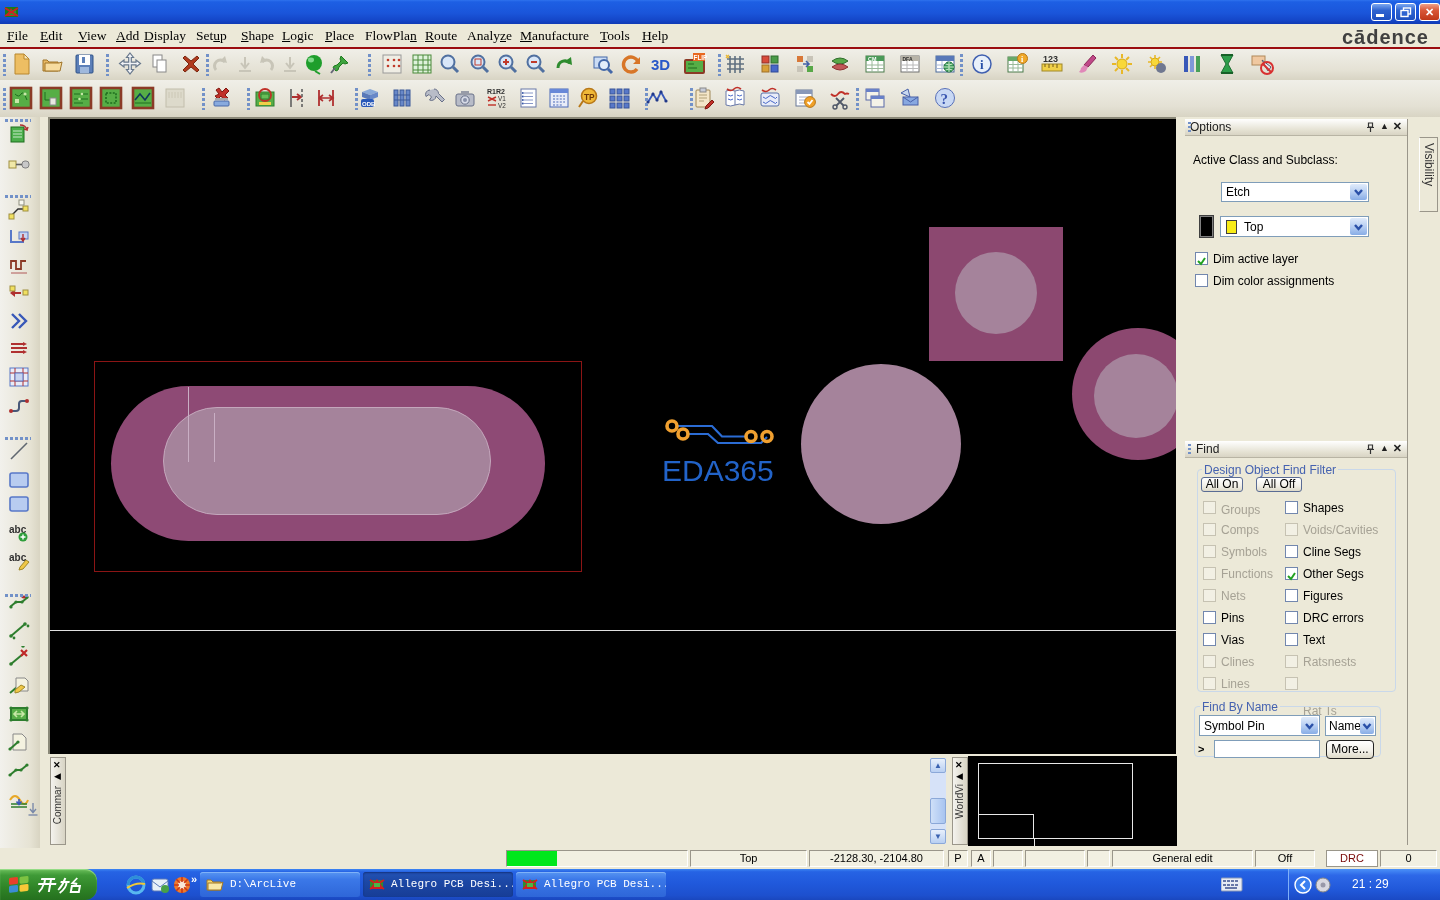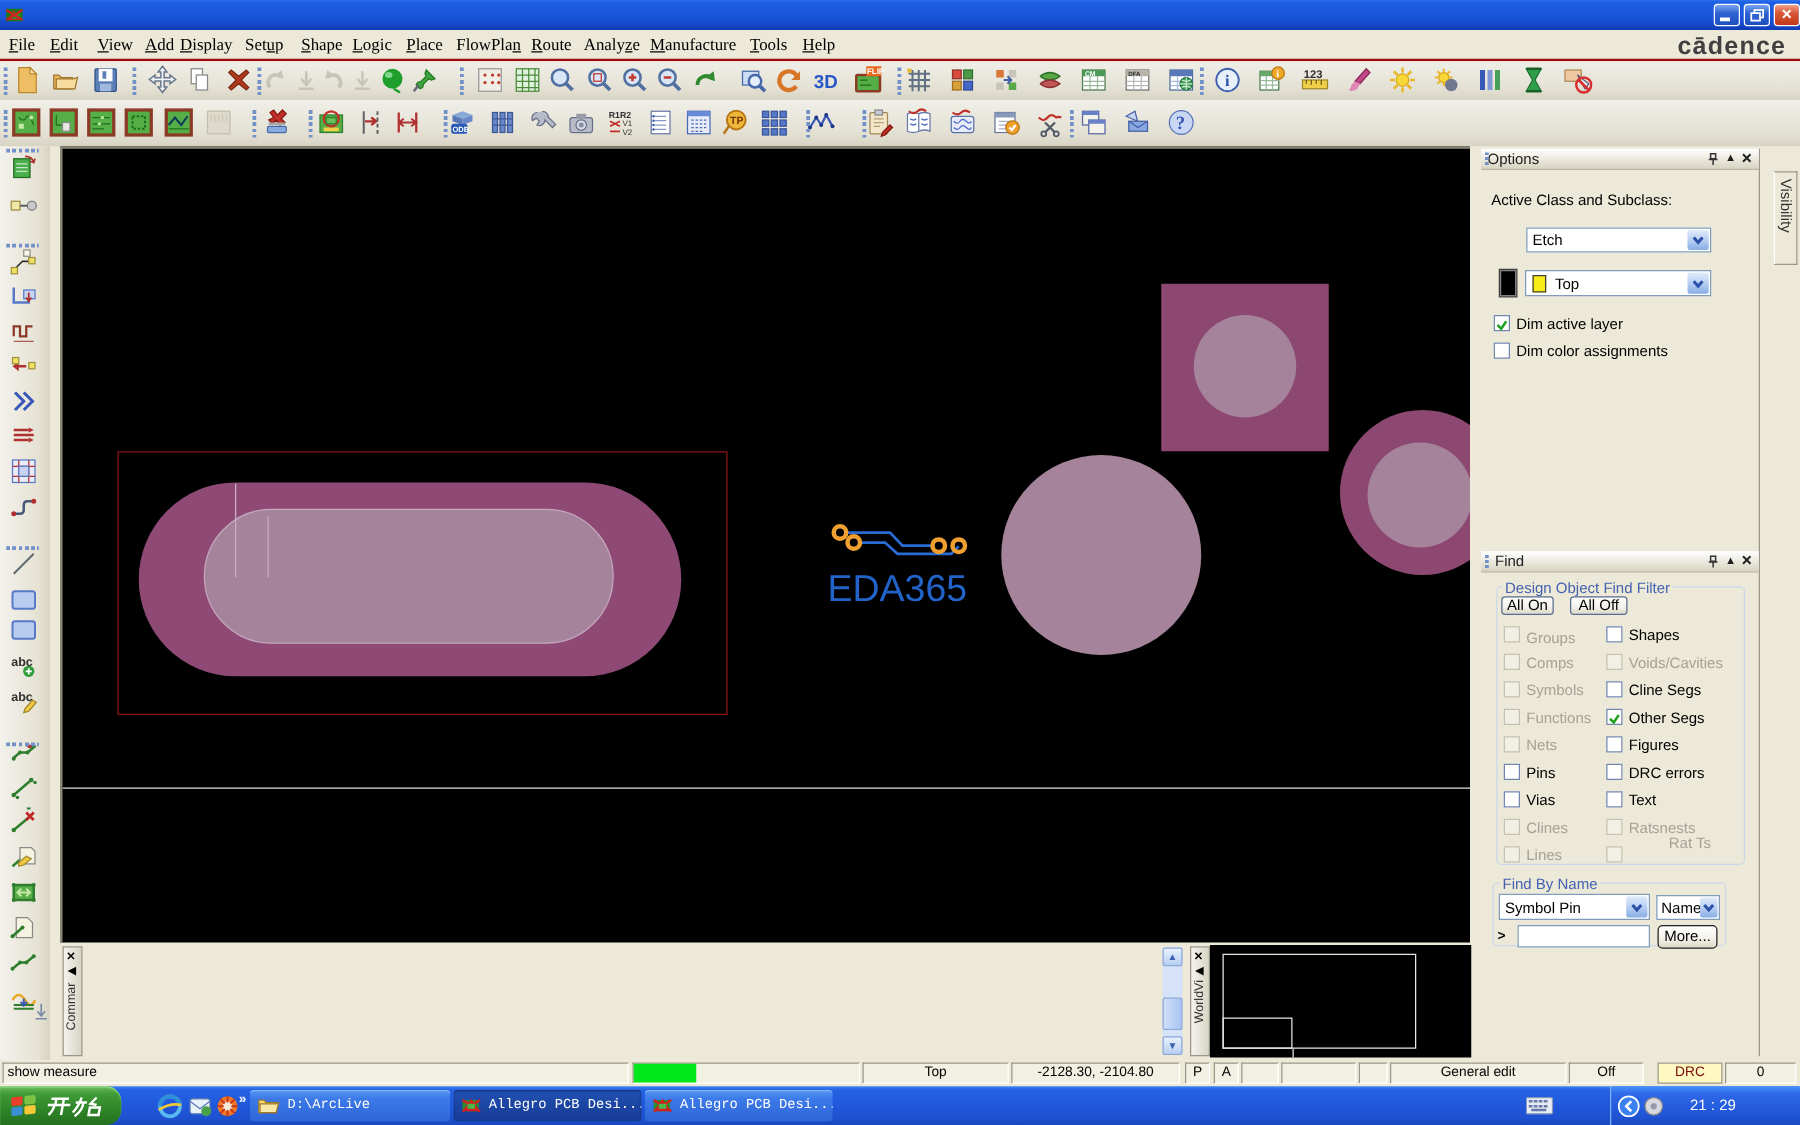--- a/index.html
+++ b/index.html
@@ -730,52 +730,51 @@
 <div class="abs cblbl" style="left:1221px;top:633px;">Vias</div>
 <div class="abs cbx" style="left:1285px;top:633px;"></div>
 <div class="abs cblbl" style="left:1303px;top:633px;">Text</div>
 <div class="abs cbx gray" style="left:1203px;top:655px;"></div>
 <div class="abs cblbl gray" style="left:1221px;top:655px;">Clines</div>
 <div class="abs cbx gray" style="left:1285px;top:655px;"></div>
 <div class="abs cblbl gray" style="left:1303px;top:655px;">Ratsnests</div>
 <div class="abs cbx gray" style="left:1203px;top:677px;"></div>
 <div class="abs cblbl gray" style="left:1221px;top:677px;">Lines</div>
 <div class="abs cbx gray" style="left:1285px;top:677px;"></div>
-<div class="abs cblbl gray" style="left:1303px;top:667px;margin-left:32px;">Rat Ts</div>
+<div class="abs cblbl gray" style="left:1303px;top:704px;">Rat Ts</div>
 <div class="abs gbox" style="left:1194px;top:706px;width:187px;height:51px;"></div>
 <div class="abs glbl" style="left:1200px;top:700px;">Find By Name</div>
 <div class="abs combo" style="left:1199px;top:715px;width:121px;height:21px;">
       <span style="position:absolute;left:4px;top:3px;">Symbol Pin</span>
       <div class="combtn"><svg width="17" height="17" viewBox="0 0 17 17">
           <path d="M5 7 l3.5 4 3.5 -4" fill="none" stroke="#2A50A8" stroke-width="2.4"></path>
         </svg></div>
     </div>
 <div class="abs combo" style="left:1325px;top:716px;width:51px;height:20px;">
       <span style="position:absolute;left:3px;top:2px;">Name</span>
       <div class="combtn" style="width:14px;"><svg width="14" height="16" viewBox="0 0 14 16">
           <path d="M3.5 6 l3.5 4 3.5 -4" fill="none" stroke="#2A50A8" stroke-width="2.4"></path>
         </svg></div>
     </div>
 <div class="abs" style="left:1198px;top:743px;font:bold 11px 'Liberation Sans';color:#000;">&gt;</div>
 <div class="abs" style="left:1214px;top:740px;width:106px;height:18px;background:#fff;border:1px solid #7F9DB9;"></div>
 <div class="abs xpbtn" style="left:1326px;top:740px;width:48px;height:19px;line-height:17px;border:1px solid #222;border-radius:4px;">More...</div>
 <div class="abs" id="status">
-<div class="sfield" style="left:2px;width:501px;text-align:left;padding-left:3px;">show measure</div>
 <div class="sfield" style="left:506px;width:182px;"></div>
 <div class="abs" style="left:507px;top:3px;width:50px;height:15px;background:#00E71B;"></div>
 <div class="sfield" style="left:690px;width:117px;">Top</div>
 <div class="sfield" style="left:809px;width:135px;">-2128.30, -2104.80</div>
 <div class="sfield" style="left:948px;width:20px;">P</div>
 <div class="sfield" style="left:971px;width:20px;">A</div>
 <div class="sfield" style="left:993px;width:30px;"></div>
 <div class="sfield" style="left:1025px;width:60px;"></div>
 <div class="sfield" style="left:1087px;width:23px;"></div>
 <div class="sfield" style="left:1112px;width:141px;">General edit</div>
 <div class="sfield" style="left:1255px;width:60px;">Off</div>
-<div class="abs" style="left:1326px;top:2px;width:52px;height:17px;background:#fef9c3;border:1px solid #9a968a;text-align:center;font:11px 'Liberation Sans';color:#7A0A0A;line-height:15px;">DRC</div>
+<div class="abs" style="left:1326px;top:2px;width:52px;height:17px;background:#ffffff;border:1px solid #9a968a;text-align:center;font:11px 'Liberation Sans';color:#7A0A0A;line-height:15px;">DRC</div>
 <div class="sfield" style="left:1380px;width:57px;">0</div>
 </div>
 <div class="abs" id="taskbar">
 <div class="abs" style="left:0;top:0;width:97px;height:31px;border-radius:0 12px 12px 0;background:linear-gradient(180deg,#6CBF5C 0%,#3F9A37 20%,#2F8427 60%,#25701E 100%);box-shadow:inset 0 1px 1px #9ADF8A;">
 <svg class="abs" style="left:8px;top:6px;" width="22" height="19" viewBox="0 0 22 19">
           <g transform="skewY(-6)">
             <rect x="1" y="3" width="9" height="7" rx="1.5" fill="#E8402A"></rect>
             <rect x="11.5" y="3" width="9" height="7" rx="1.5" fill="#7DC242"></rect>
             <rect x="1" y="11" width="9" height="7" rx="1.5" fill="#3B8DD4"></rect>
             <rect x="11.5" y="11" width="9" height="7" rx="1.5" fill="#F8C838"></rect>

